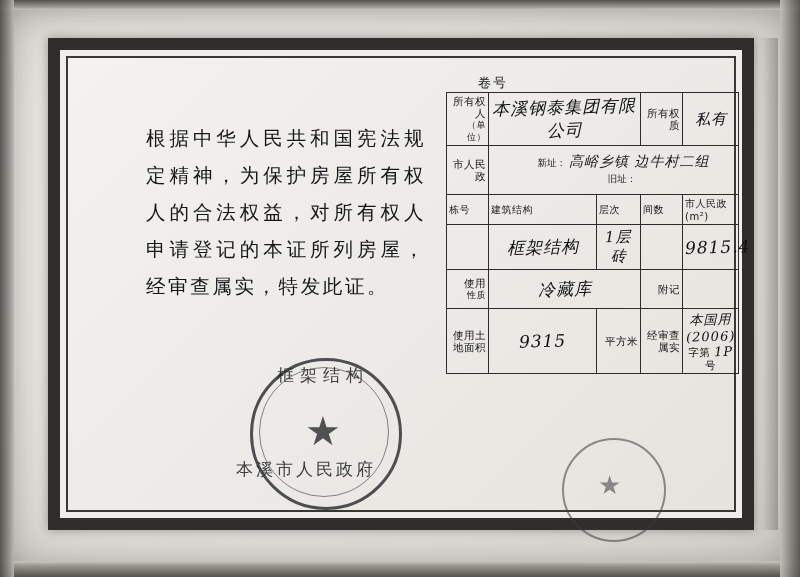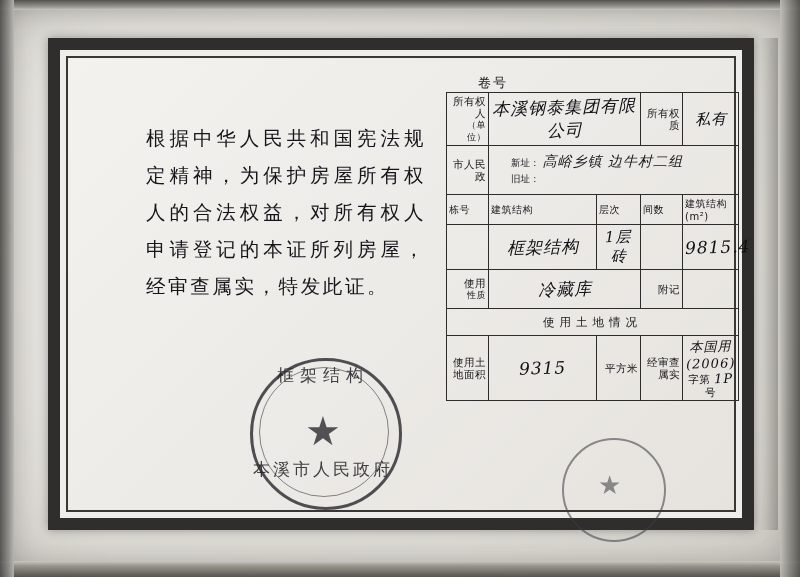--- a/index.html
+++ b/index.html
@@ -115,21 +115,21 @@
     left: 0; top: 6px; width: 146px;
     text-align: center;
     font-size: 17px;
     letter-spacing: 6px;
     color: #232326;
     opacity: 0.85;
   }
   #seal .seal-bottom-text {
     position: absolute;
     left: -14px; top: 100px; width: 174px;
-    text-align: center;
+    text-align: left;
     font-size: 17px;
     letter-spacing: 3px;
     color: #232326;
     opacity: 0.85;
   }
 
   
   #right-page {
     position: absolute;
     left: 366px; top: 0;
@@ -290,36 +290,36 @@
             <td class="ctr">
               <span class="hand">私有</span>
             </td>
           </tr>
 
 
           <tr>
             <td class="lbl">
               <span>市人民政</span>
             </td>
-            <td colspan="4" style="height:44px;text-align:left;padding-left:22px">
+            <td colspan="4" style="height:44px;text-align:center;padding-left:22px">
               <span class="sub-line">
                 <span>新址：</span><span class="val">高峪乡镇 边牛村二组</span>
               </span>
               <span class="sub-line">
                 <span>旧址：</span><span class="val"></span>
               </span>
             </td>
           </tr>
 
           <tr>
             <td class="hdr">栋号</td>
             <td class="hdr">建筑结构</td>
             <td class="hdr">层次</td>
             <td class="hdr">间数</td>
-            <td class="hdr">建筑结构(m²)</td>
+            <td class="hdr">市人民政(m²)</td>
           </tr>
 
           <tr>
             <td style="height:40px" class="ctr">
               <span class="hand"></span>
             </td>
             <td class="ctr">
               <span class="hand lg">框架结构</span>
             </td>
             <td class="ctr">
@@ -340,23 +340,20 @@
             </td>
             <td colspan="2" class="ctr">
               <span class="hand lg">冷藏库</span>
             </td>
             <td class="lbl">附记</td>
             <td class="ctr">
               <span class="hand"></span>
             </td>
           </tr>
 
-          <tr>
-            <td colspan="5" class="land-title">使用土地情况</td>
-          </tr>
 
           <tr>
             <td class="lbl" style="height:38px">
               <span>使用土地面积</span>
             </td>
             <td class="ctr">
               <span class="hand lg">9315</span>
             </td>
             <td class="lbl">平方米</td>
             <td class="lbl">经审查属实</td>

